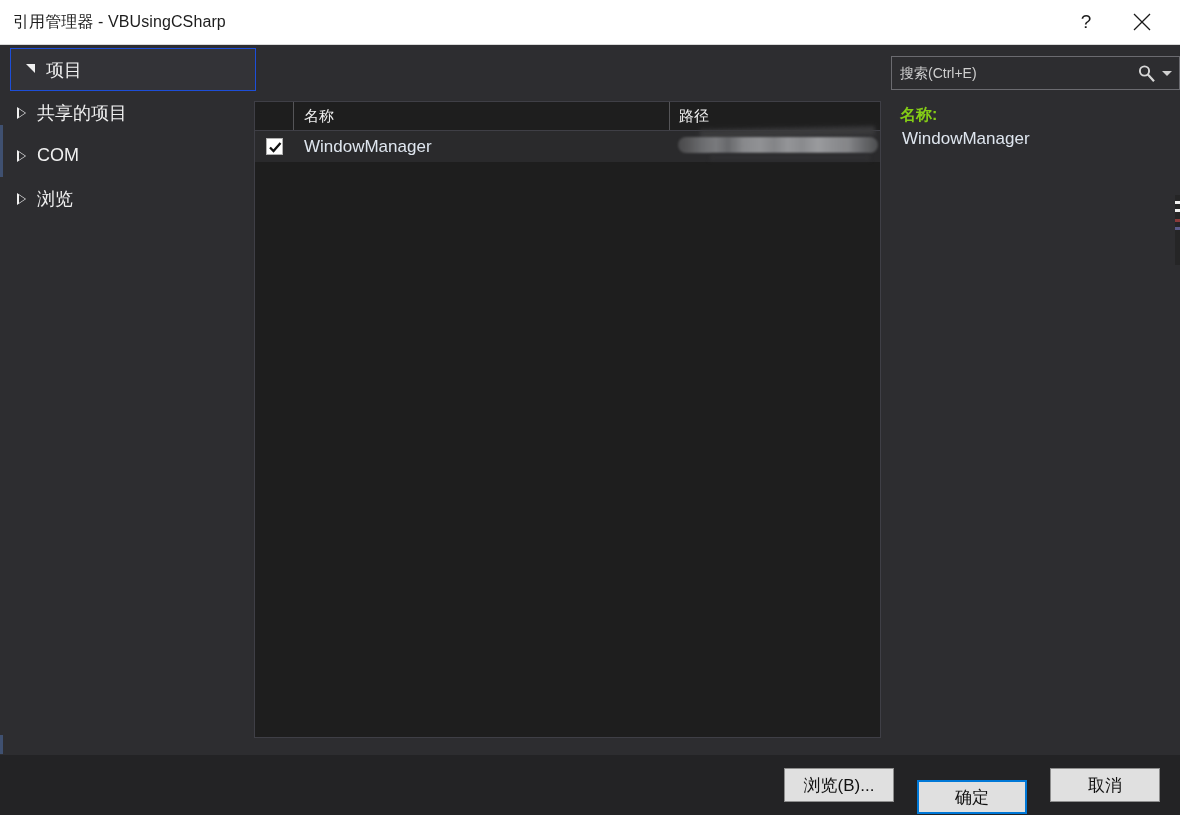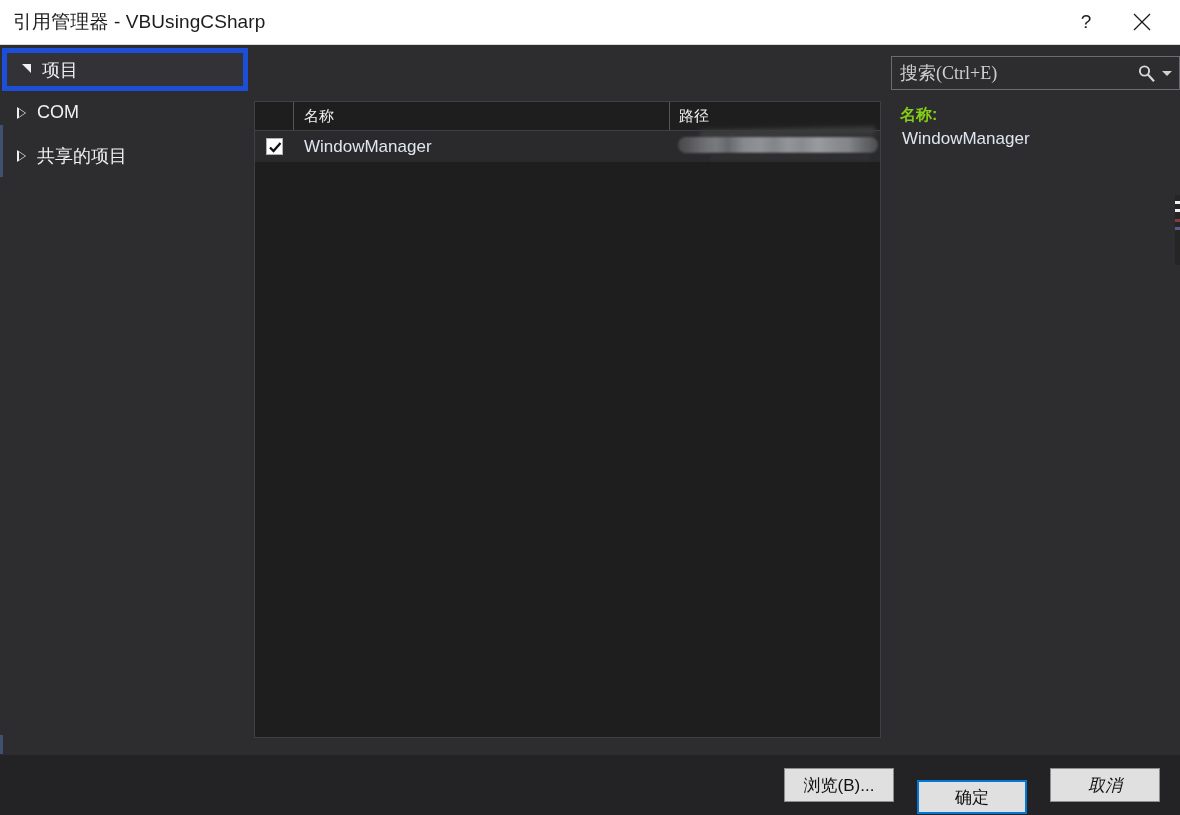--- a/index.html
+++ b/index.html
@@ -31,21 +31,21 @@
     position: relative;
     height: 45px;
     background: #ffffff;
     flex: 0 0 45px;
     display: flex;
     align-items: center;
     border-bottom: 1px solid #d9d9d9;
     box-sizing: border-box;
   }
   .title-text {
-    font-size: 19px;
+    font-size: 16px;
     color: #1c1c1c;
     padding-left: 13px;
     letter-spacing: 0.1px;
     white-space: nowrap;
   }
   .titlebar-buttons {
     position: absolute;
     right: 0;
     top: 0;
     height: 44px;
@@ -86,23 +86,23 @@
     display: flex;
     align-items: center;
     color: #f0f0f0;
     font-size: 18px;
     box-sizing: border-box;
     cursor: default;
     padding-left: 8px;
   }
   .side-item.selected {
     background: #333337;
-    border: 5px solid #1d4ed8;
+    border: 1px solid #1d4ed8;
     width: 246px;
-    margin-left: 2px;
+    margin-left: 10px;
     padding-left: 6px;
   }
   .side-item .tw {
     width: 26px;
     flex: 0 0 26px;
     display: flex;
     align-items: center;
     justify-content: center;
   }
   .side-item .lbl { padding-left: 3px; }
@@ -287,22 +287,22 @@
     display: flex;
     align-items: center;
     margin-bottom: 14px;
   }
   .search-input {
     flex: 1 1 auto;
     background: transparent;
     border: none;
     outline: none;
     color: #22c55e;
-    font-size: 18px;
-    font-family: Liberation Serif, serif;
+    font-size: 14px;
+    font-family: Liberation Sans, sans-serif;
     padding-left: 8px;
   }
   .search-input::placeholder { color: #cfcfcf; opacity: 1; }
   .search-actions {
     display: flex;
     align-items: center;
     padding-right: 7px;
     gap: 6px;
   }
   .chev-down {
@@ -352,21 +352,21 @@
     justify-content: center;
     box-sizing: border-box;
     cursor: default;
   }
   .btn.browse { min-width: 110px; padding: 0 12px; }
   .btn.primary {
     border: 2px solid #0078d7;
     min-width: 110px;
     margin-top: 24px;
   }
-  .btn.cancel { min-width: 110px; font-style: italic; }
+  .btn.cancel { min-width: 110px; }
 
   
   .edge-left {
     position: absolute;
     left: 0;
     top: 80px;
     width: 3px;
     height: 52px;
     background: #3f5070;
   }
@@ -426,30 +426,36 @@
             <span class="arrow-down"></span>
           </span>
         <span class="lbl">项目</span>
       </div>
 
 
       <div class="side-item">
         <span class="tw">
             <span class="arrow-right"></span>
           </span>
-        <span class="lbl">COM</span>
+        <span class="lbl">共享的项目</span>
       </div>
 
       <div class="side-item">
         <span class="tw">
             <span class="arrow-right"></span>
           </span>
-        <span class="lbl">共享的项目</span>
-      </div>
-
+        <span class="lbl">COM</span>
+      </div>
+
+      <div class="side-item">
+        <span class="tw">
+            <span class="arrow-right"></span>
+          </span>
+        <span class="lbl">浏览</span>
+      </div>
 
     </div>
 
     <div class="center">
       <div class="listpanel">
 
         <div class="list-header">
           <div class="col-check"></div>
           <div class="col-name">名称</div>
           <div class="col-path">路径</div>

